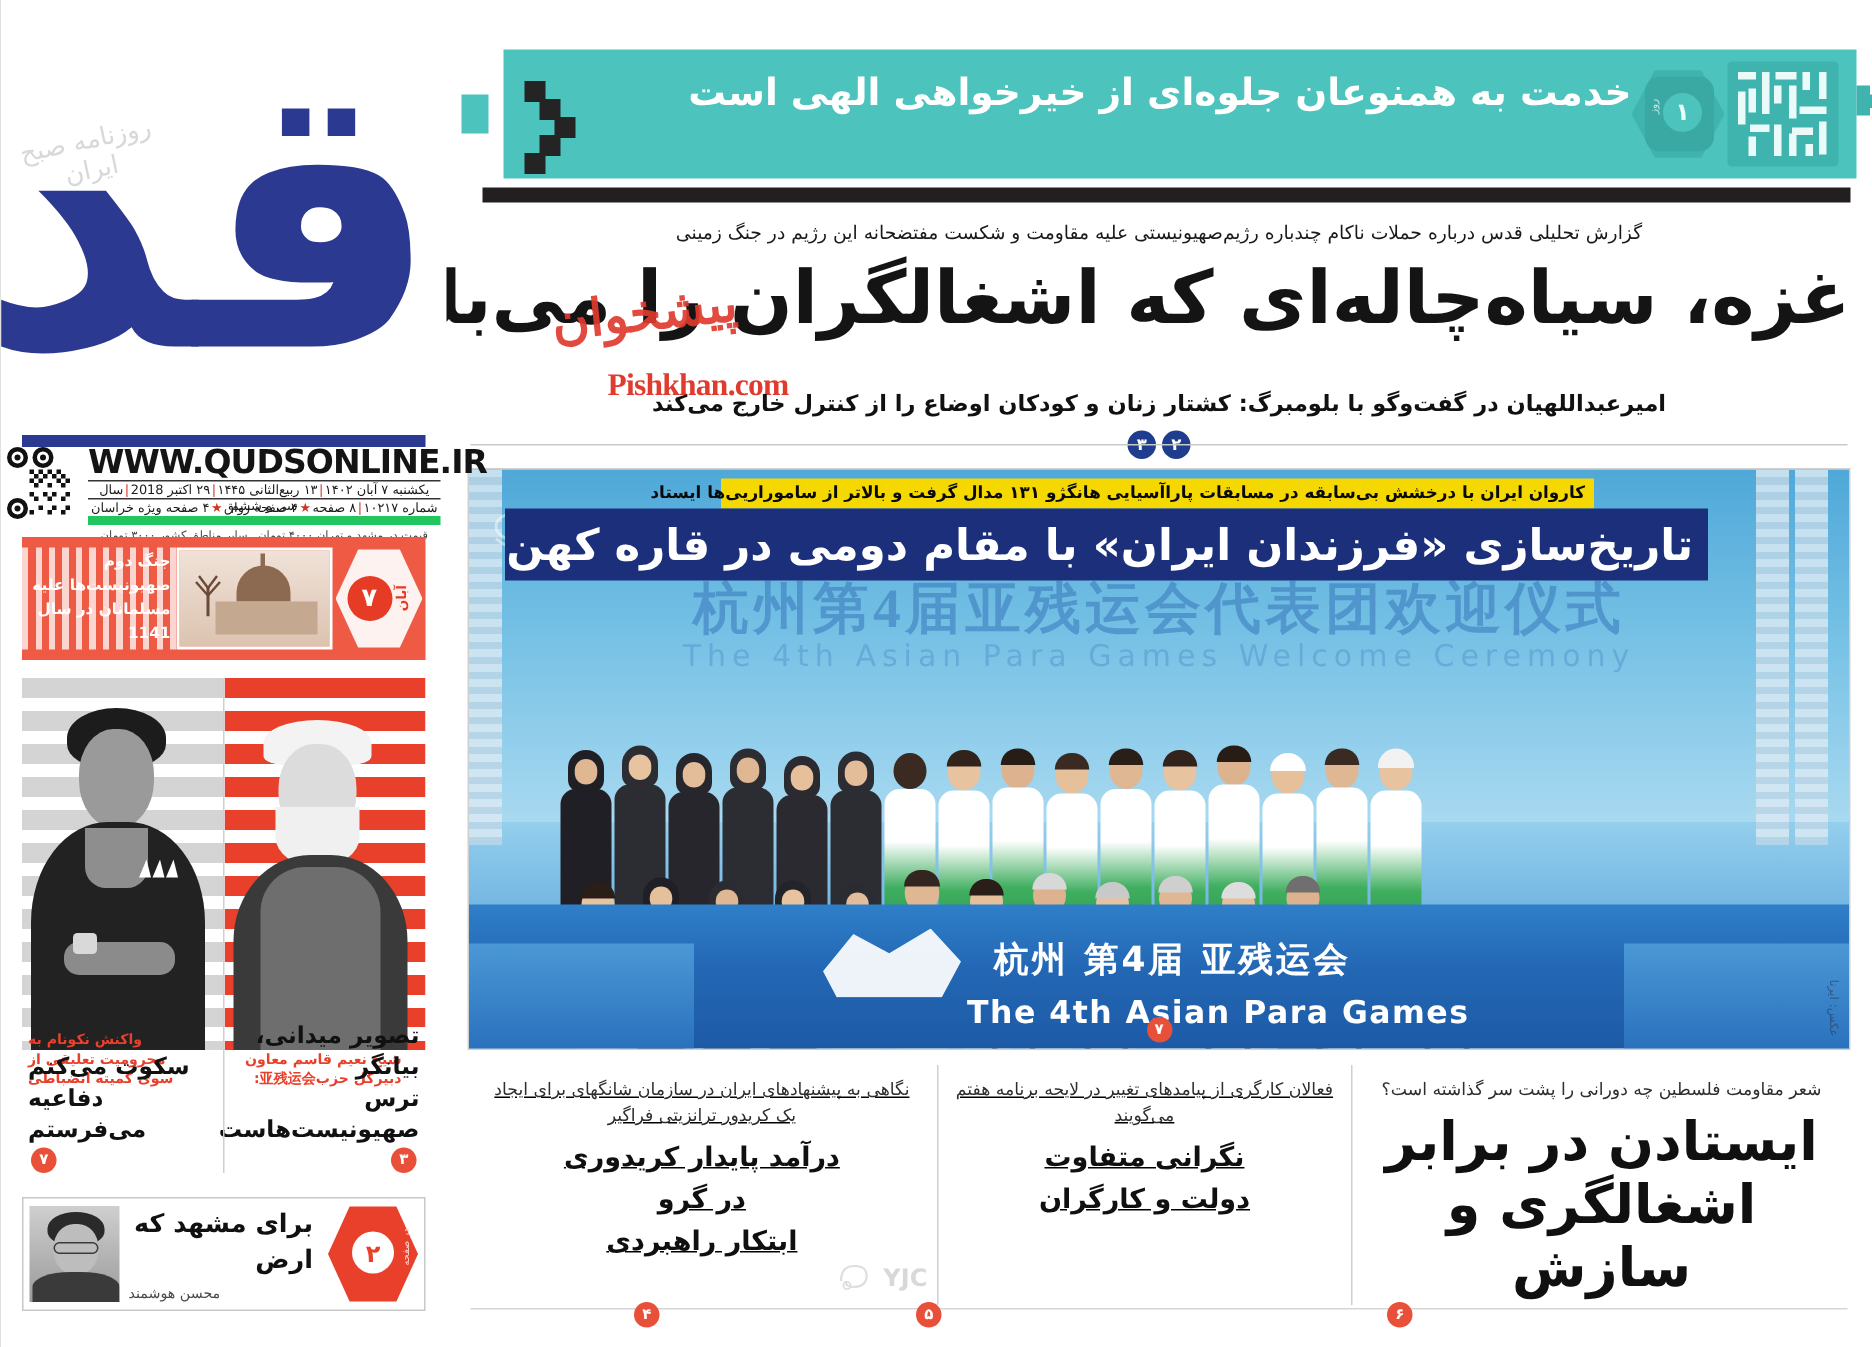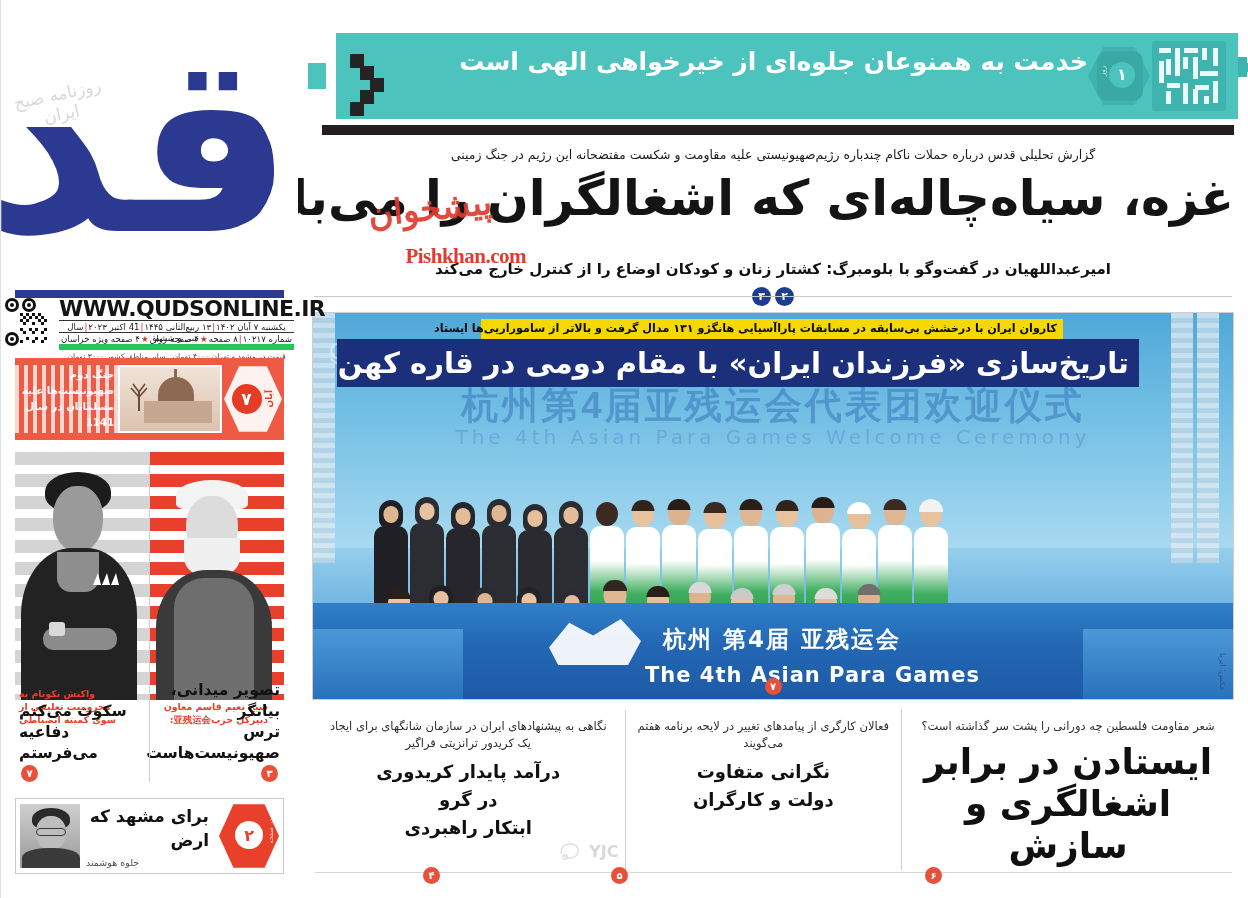--- a/index.html
+++ b/index.html
@@ -206,21 +206,21 @@
   }
   #venue-logo {
     position: absolute; top: 24px; right: 866px;
     width: 46px; height: 40px; opacity: .45;
   }
   #cn-title {
     position: absolute; top: 68px; right: 0; left: 0;
     text-align: center;
     font-size: 37px; color: #3e7fc0; font-weight: bold;
     opacity: .62; letter-spacing: 3px;
-    font-family: Liberation Sans, sans-serif;
+    font-family: Liberation Serif, serif;
   }
   #cn-sub {
     position: absolute; top: 112px; right: 0; left: 0;
     text-align: center; font-size: 20px; color: #4d8fc9;
     opacity: .45; letter-spacing: 4px;
   }
   
   #podium {
     position: absolute; bottom: 0; left: 0; right: 0; height: 96px;
     background: linear-gradient(180deg,#2f7fc8 0%, #2367b4 45%, #1d5aa6 100%);
@@ -301,21 +301,21 @@
     height: 160px;
     display: flex;
     direction: rtl;
   }
   .bstory {
     position: relative;
     direction: rtl;
     padding: 0 12px;
     text-align: center;
   }
-  .bstory + .bstory { border-right: 1px solid #cfcfcf; }
+  .bstory + .bstory { border-right: 1px solid #cfcfcf; text-decoration: underline; }
   .b-kicker {
     font-size: 11.5px; color: #2e2e2e;
     line-height: 17px; margin-top: 8px;
     text-align: center;
   }
   .b-title {
     font-weight: bold; color: #101010;
     margin-top: 6px;
     line-height: 30px;
   }
@@ -929,21 +929,21 @@
           <rect x="21" y="39" width="3" height="3"></rect>
             <rect x="30" y="39" width="3" height="3"></rect>
           <rect x="39" y="39" width="3" height="3"></rect>
             <rect x="15" y="42" width="3" height="3"></rect>
           <rect x="27" y="42" width="3" height="3"></rect>
             <rect x="36" y="42" width="3" height="3"></rect>
         </g>
       </svg>
       <div id="site-url">WWW.QUDSONLINE.IR</div>
       <div id="date-line1">
-        <span>یکشنبه ۷ آبان ۱۴۰۲</span><span class="dsep">|</span><span>۱۳ ربیع‌الثانی ۱۴۴۵</span><span class="dsep">|</span><span>41 اکتبر ۲۰۲۳</span><span class="dsep">|</span><span>سال سی و ششم</span>
+        <span>یکشنبه ۷ آبان ۱۴۰۲</span><span class="dsep">|</span><span>۱۳ ربیع‌الثانی ۱۴۴۵</span><span class="dsep">|</span><span>۲۹ اکتبر 2018</span><span class="dsep">|</span><span>سال سی و ششم</span>
       </div>
       <div id="date-line2">
         <span>شماره ۱۰۲۱۷</span><span class="dsep">|</span><span>۸ صفحه</span><span class="dsep">★</span><span>۴ صفحه رواق</span><span class="dsep">★</span><span>۴ صفحه ویژه خراسان</span>
       </div>
       <div id="date-line3">قیمت در مشهد و تهران ۴۰۰۰ تومان ـ سایر مناطق کشور ۳۰۰۰ تومان</div>
     </div>
 
     <div id="anniv-box">
       <div id="anniv-hex">
         <div id="anniv-hex-bg"></div>
@@ -1015,21 +1015,21 @@
     <div id="opinion-box">
       <div id="op-hexwrap">
         <div id="op-hex"></div>
         <div id="op-label">در صفحه</div>
         <div id="op-num">۲</div>
       </div>
       <div id="op-texts">
         <div id="op-title">
           <div>برای مشهد که ارض</div>
         </div>
-        <div id="op-author">جلوه هوشمند</div>
+        <div id="op-author">محسن هوشمند</div>
       </div>
       <div id="op-photo">
         <div class="p-hair" style="left:12px;top:4px;width:38px;height:22px;background:#2a2a2a;"></div>
         <div class="p-face" style="left:16px;top:12px;width:30px;height:34px;background:#bdbdbd;"></div>
         <div style="position:absolute;left:16px;top:24px;width:30px;height:8px;border:1.4px solid #3a3a3a;border-radius:4px;"></div>
         <div class="p-body" style="left:2px;top:44px;width:58px;height:22px;background:#3a3a3a;"></div>
       </div>
     </div>
   </div>
 </div>

